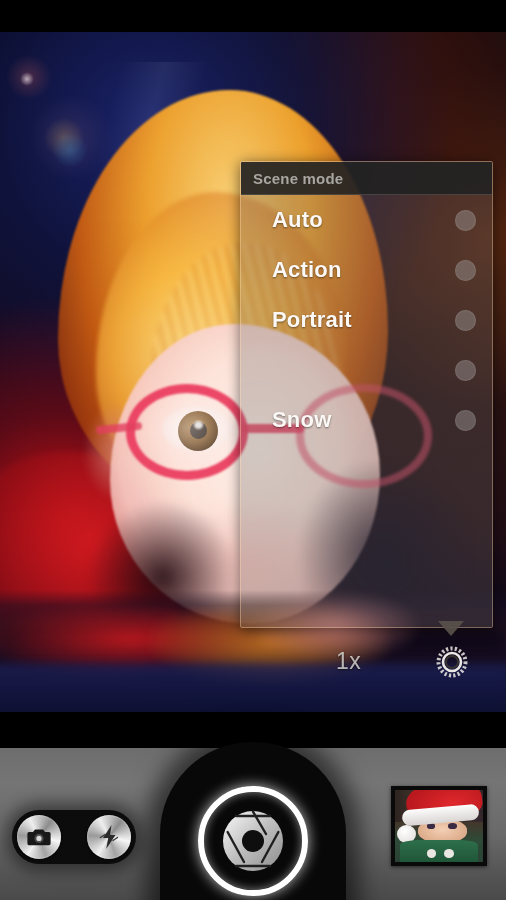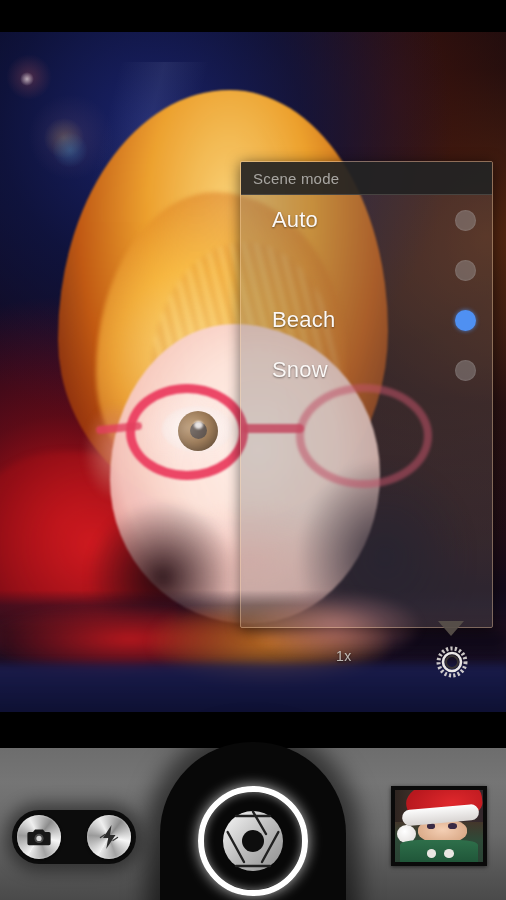--- a/index.html
+++ b/index.html
@@ -91,28 +91,28 @@
     background:radial-gradient(ellipse,rgba(214,26,30,.85),rgba(160,16,22,0) 72%);filter:blur(5px);}
   .refl-orange{position:absolute;left:150px;top:566px;width:240px;height:88px;border-radius:46%;
     background:radial-gradient(ellipse,rgba(226,132,36,.8),rgba(180,80,12,0) 74%);filter:blur(5px);}
   .refl-pink{position:absolute;left:250px;top:560px;width:170px;height:68px;border-radius:50%;
     background:radial-gradient(ellipse,rgba(240,150,150,.7),rgba(240,150,150,0) 74%);filter:blur(5px);}
   .refl-blue{position:absolute;left:-10px;top:632px;width:520px;height:80px;
     background:linear-gradient(180deg,rgba(28,34,92,.7),rgba(8,10,36,.95));filter:blur(4px);}
   .darkband{position:absolute;left:0;top:596px;width:506px;height:26px;background:rgba(8,6,20,.55);filter:blur(6px);}
 
   
-  .zoom-label{position:absolute;left:336px;top:648px;color:rgba(225,222,218,.8);font-size:14px;
+  .zoom-label{position:absolute;left:336px;top:648px;color:rgba(225,222,218,.8);font-size:23px;
       letter-spacing:.5px;z-index:14;text-shadow:0 1px 2px rgba(0,0,0,.6);text-align:right;}
   .zoom-dial{position:absolute;left:432px;top:642px;width:40px;height:40px;z-index:14;}
 
   
   .dialog{position:absolute;left:240px;top:161px;width:251px;height:465px;z-index:20;
     border:1px solid rgba(210,180,150,.55);border-radius:2px;
-    box-shadow:0 2px 14px rgba(0,0,0,.55);overflow:hidden;}
+    box-shadow:0 2px 14px rgba(0,0,0,.55);overflow:hidden;font-weight:bold;}
   .dlg-title{height:32px;background:rgba(36,36,36,.93);
     display:flex;align-items:center;border-bottom:1px solid rgba(90,86,82,.65);}
   .dlg-title span{color:#a8a6a2;font-size:15px;padding-left:12px;letter-spacing:.2px;}
   .dlg-body{position:relative;height:433px;background:rgba(110,104,104,.30);}
   .opt{position:relative;height:50px;display:flex;align-items:center;}
   .opt-label{position:absolute;left:31px;font-size:22px;color:#fbf8f6;
     text-shadow:0 1px 2px rgba(0,0,0,.45);letter-spacing:.2px;white-space:nowrap;}
   .radio{position:absolute;left:214px;width:21px;height:21px;border-radius:50%;
     background:rgba(155,150,150,.46);box-shadow:inset 0 0 2px rgba(255,255,255,.25);}
   .radio.sel{background:#4f90f2;box-shadow:0 0 4px rgba(79,144,242,.8);}
@@ -223,25 +223,29 @@
     <div class="dlg-title">
       <span>Scene mode</span>
     </div>
     <div class="dlg-body">
 
       <div class="opt">
         <div class="opt-label">Auto</div>
         <div class="radio"></div>
       </div>
       <div class="opt">
-        <div class="radio"></div>
-      </div>
-      <div class="opt">
-        <div class="opt-label">Beach</div>
-        <div class="radio sel"></div>
+        <div class="opt-label">Action</div>
+        <div class="radio"></div>
+      </div>
+      <div class="opt">
+        <div class="opt-label">Portrait</div>
+        <div class="radio"></div>
+      </div>
+      <div class="opt">
+        <div class="radio"></div>
       </div>
       <div class="opt">
         <div class="opt-label">Snow</div>
         <div class="radio"></div>
       </div>
 
     </div>
   </div>
   <div class="dlg-arrow"></div>
 

